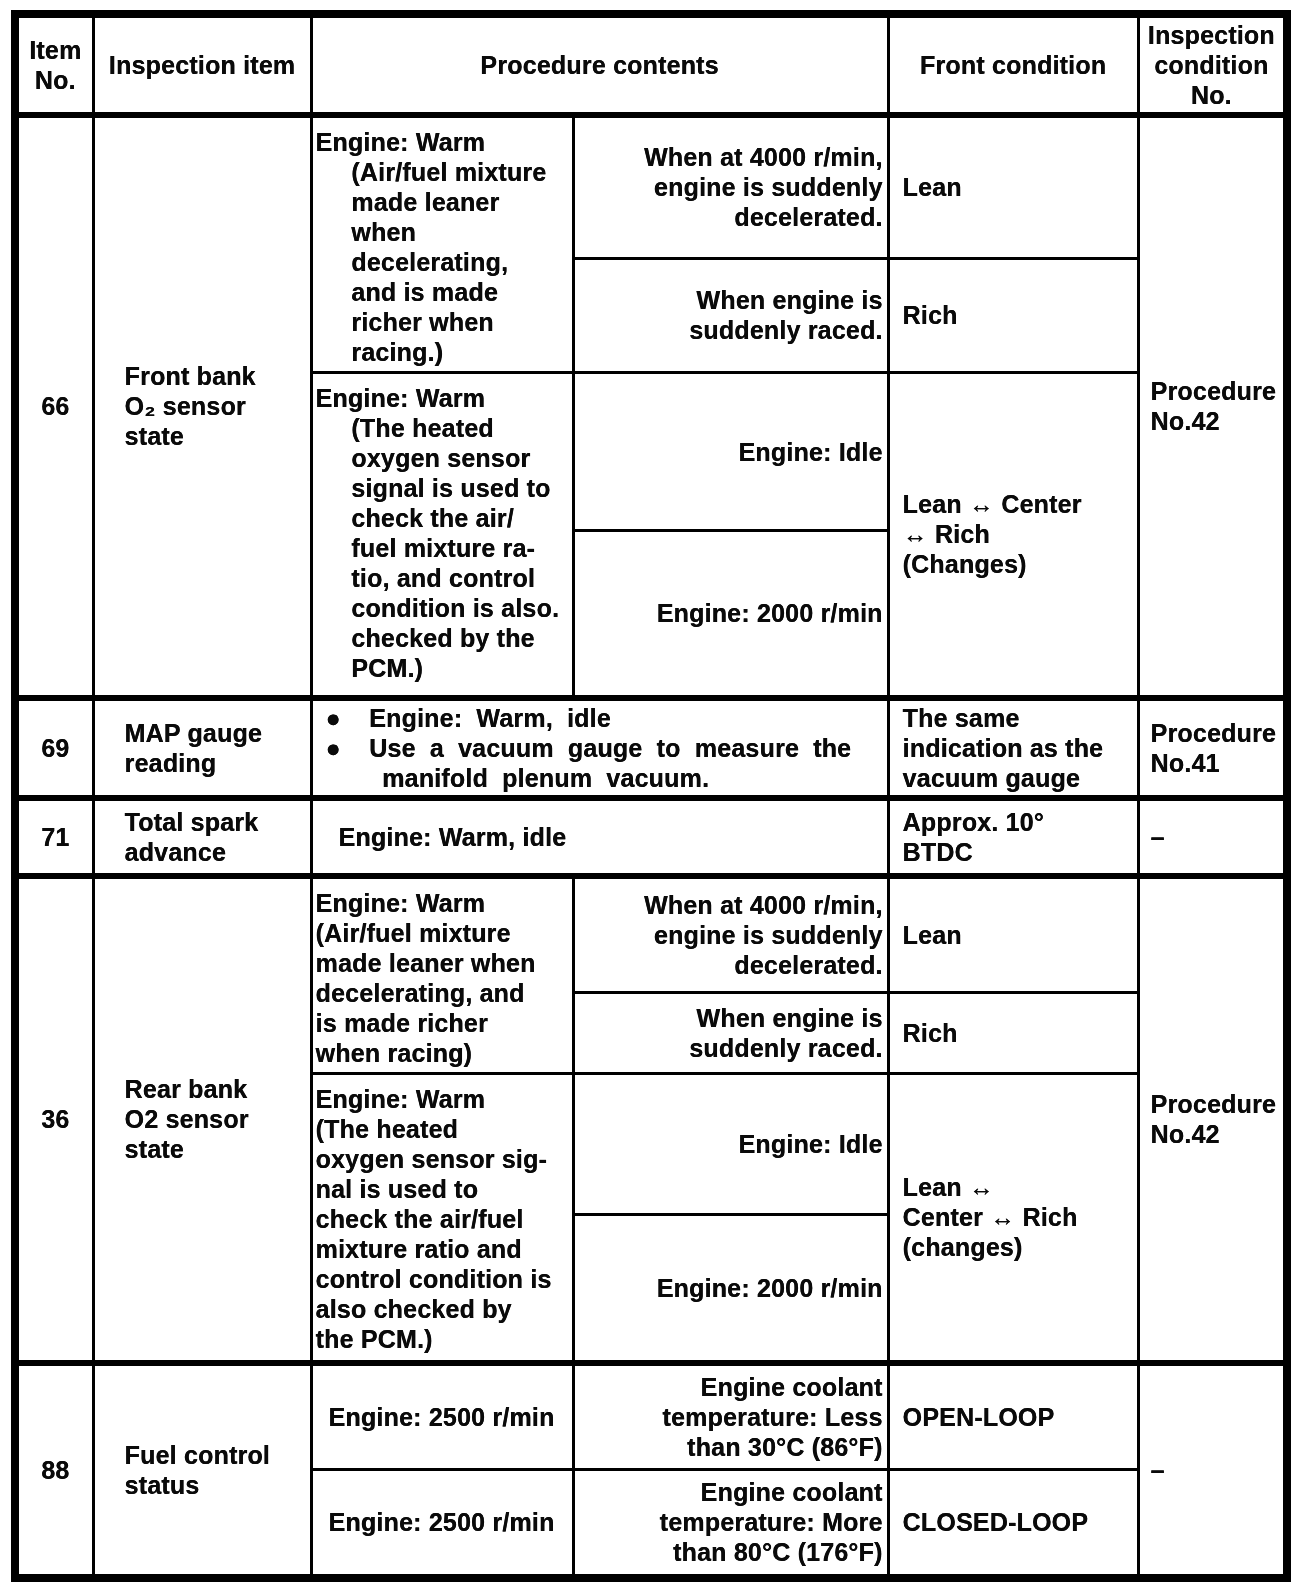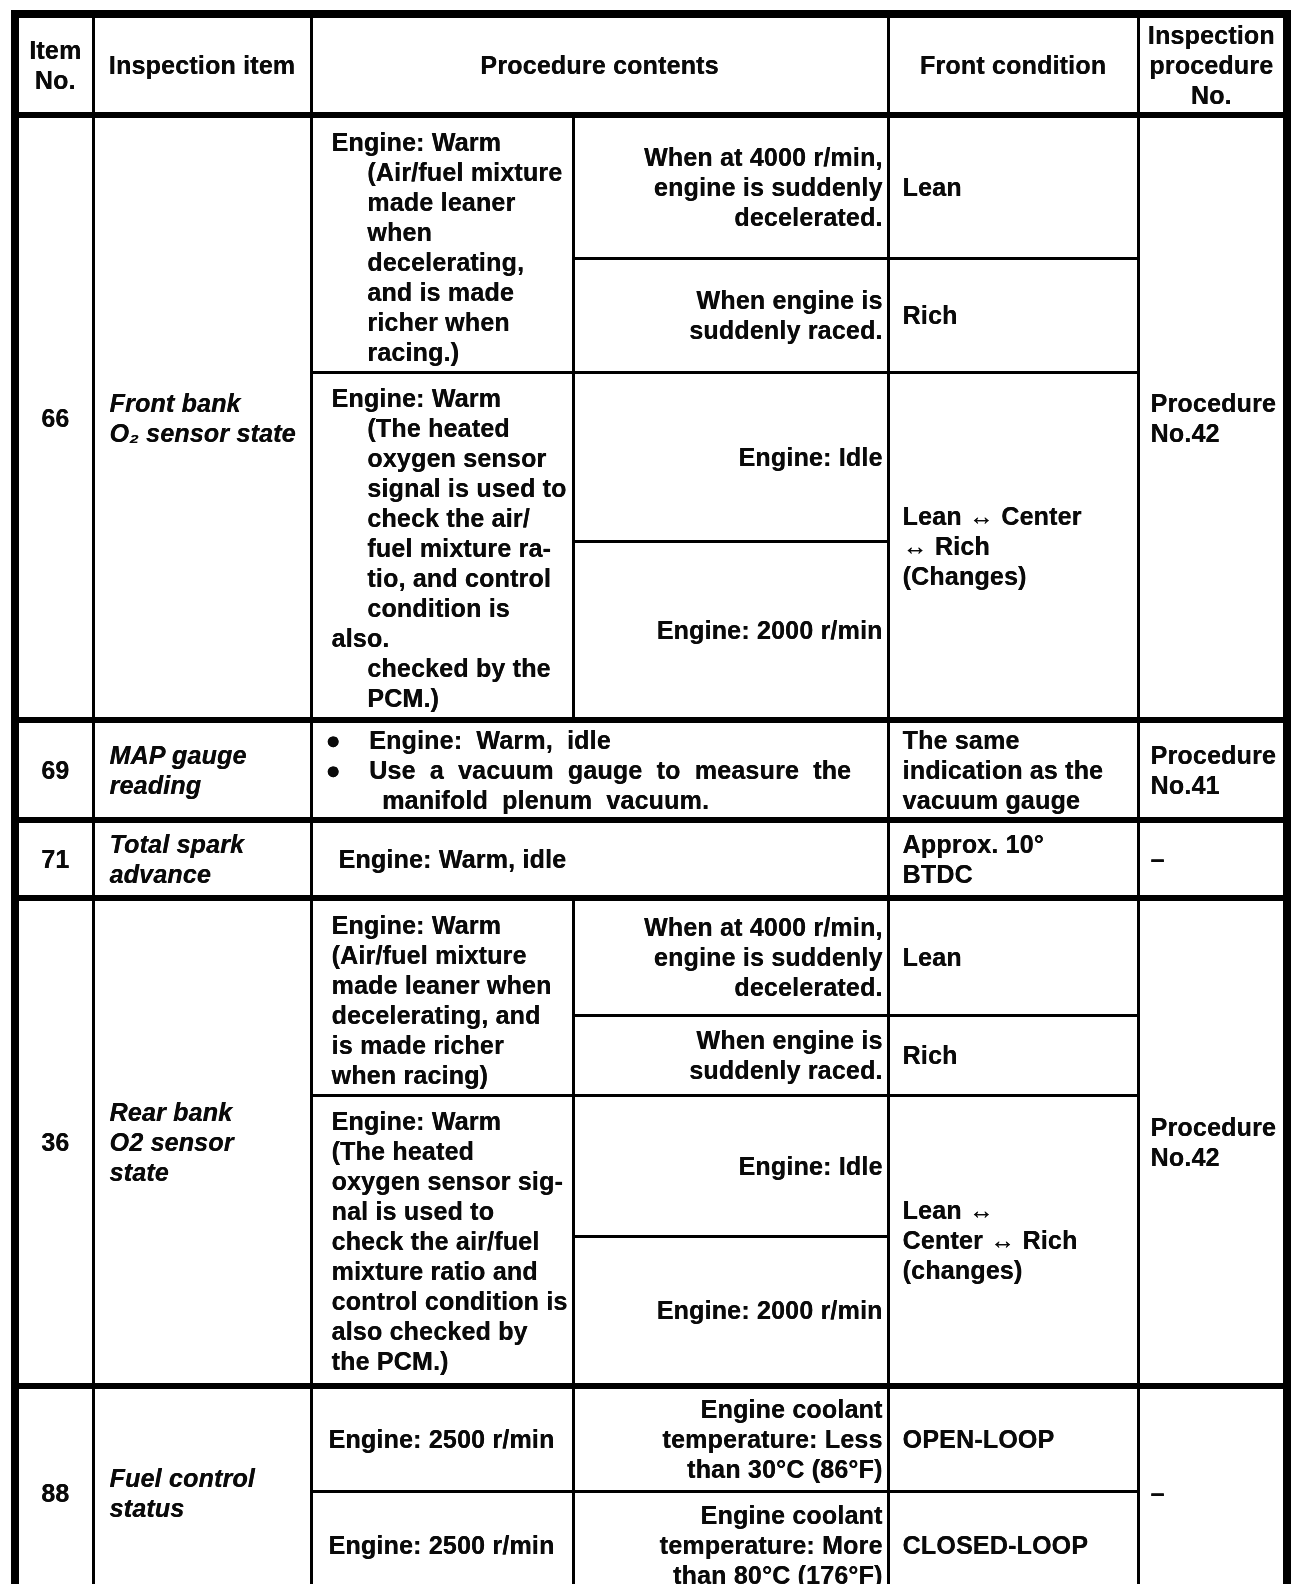--- a/index.html
+++ b/index.html
@@ -30,22 +30,22 @@
     white-space: pre-wrap;
     padding: 2px 4px;
     overflow: hidden;
     color: #0a0a0a;
     text-shadow: 0.3px 0 0 #0a0a0a;
   }
   tr.major td { border-top-width: 6px; }
 
   td.hdr  { text-align: center; vertical-align: middle; }
   td.no   { text-align: center; vertical-align: middle; }
-  td.item { text-align: left; vertical-align: middle; padding-left: 15px; font-style: italic; }
-  td.cl   { text-align: left; vertical-align: top;    padding: 9px 4px 4px 19px; }
+  td.item { text-align: left; vertical-align: middle; padding-left: 30px; }
+  td.cl   { text-align: left; vertical-align: top;    padding: 9px 4px 4px 3px; }
   td.cl2  { text-align: left; vertical-align: middle; padding-left: 16px; }
   td.cr   { text-align: right; vertical-align: middle; padding-left: 14px; }
   td.nc   { text-align: left; vertical-align: middle; padding-left: 13px; }
   td.pr   { text-align: left; vertical-align: middle; padding-left: 11px; }
   td.span { text-align: left; vertical-align: middle; padding-left: 13px; }
   td.wide { word-spacing: 0.28em; }
 </style>
 </head>
 <body>
 
@@ -60,21 +60,21 @@
   </colgroup>
 
   <tbody>
       <tr style="height:100px">
     <td class="hdr">Item
 No.</td>
     <td class="hdr">Inspection item</td>
     <td class="hdr" colspan="2">Procedure contents</td>
     <td class="hdr">Front condition</td>
     <td class="hdr">Inspection
-procedure
+condition
 No.</td>
   </tr>
 
   <tr style="height:143px" class="major">
     <td class="no" rowspan="4">66</td>
     <td class="item" rowspan="4">Front bank
 O₂ sensor state</td>
     <td class="cl" rowspan="2">Engine: Warm
      (Air/fuel mixture
      made leaner

